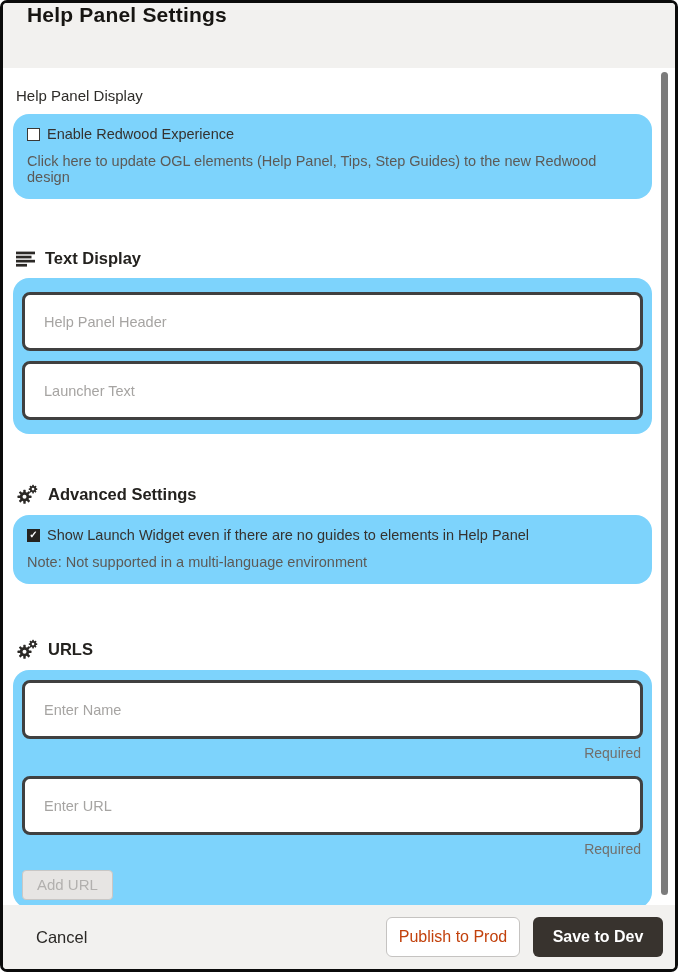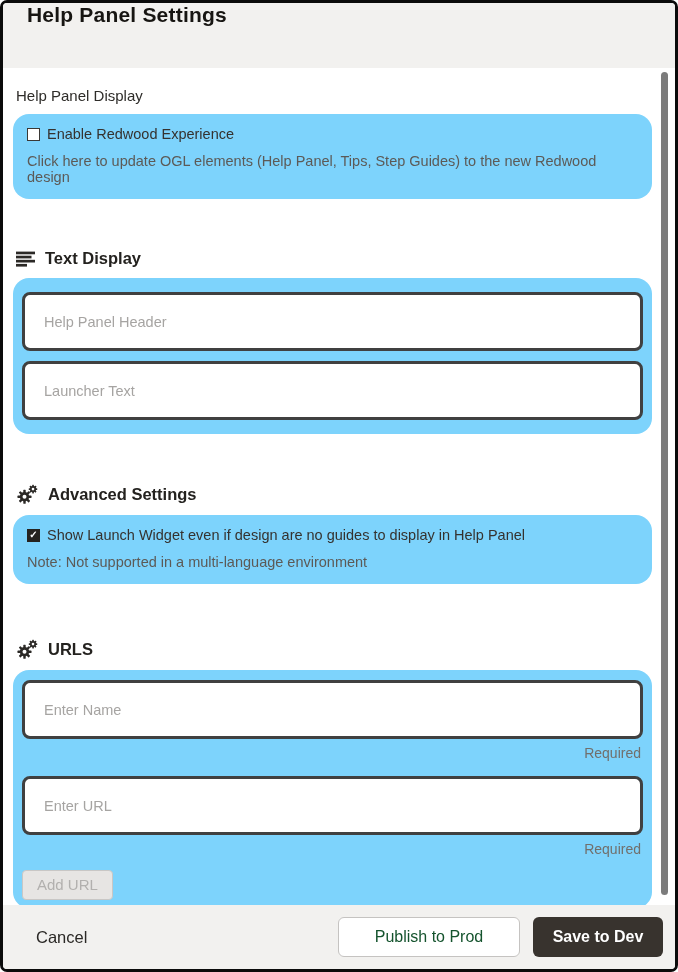--- a/index.html
+++ b/index.html
@@ -66,22 +66,22 @@
   }
   
   .dlg-footer {
     height:64px; flex:0 0 64px; background:#f2f1ef;
     display:flex; align-items:center; padding:0 12px 0 33px;
   }
   .cancel-link { font-size:16.5px; color:#2b2926; cursor:pointer; }
   .footer-spacer { flex:1; }
   .btn { height:40px; border-radius:6px; font-size:16px; display:inline-flex; align-items:center; justify-content:center; font-family:"Liberation Sans", sans-serif; cursor:pointer; }
   .btn-secondary {
-    background:#ffffff; border:1px solid #c5c3c1; color:#14532d;
-    width:182px; font-weight:400;
+    background:#ffffff; border:1px solid #c5c3c1; color:#c2410c;
+    width:134px; font-weight:400;
   }
   .btn-primary {
     background:#38332e; border:none; color:#ffffff;
     width:130px; font-weight:700; margin-left:13px;
   }
 </style>
 </head>
 <body>
 
 <div class="dialog">
@@ -136,21 +136,21 @@
           </g>
           <circle cx="8.5" cy="12.8" r="2" fill="#ffffff"></circle>
           <circle cx="17" cy="5.1" r="1.3" fill="#ffffff"></circle>
         </svg>
       </span>
       <span class="sec-heading">Advanced Settings</span>
     </div>
     <div class="gray-box box-pad">
       <div class="check-row">
         <span class="checkbox checked"></span>
-        <span class="check-label">Show Launch Widget even if design are no guides to display in Help Panel</span>
+        <span class="check-label">Show Launch Widget even if there are no guides to elements in Help Panel</span>
       </div>
       <div class="box-desc">Note: Not supported in a multi-language environment</div>
     </div>
 
     <div class="sec-head-row mt53">
       <span class="icon-wrap">
         <svg width="23" height="21" viewBox="0 0 23 21">
           <g fill="#2b2926">
             <rect x="7.3" y="5.8" width="2.4" height="14" rx="0.6"></rect>
             <rect x="7.3" y="5.8" width="2.4" height="14" rx="0.6" transform="rotate(45 8.5 12.8)"></rect>

